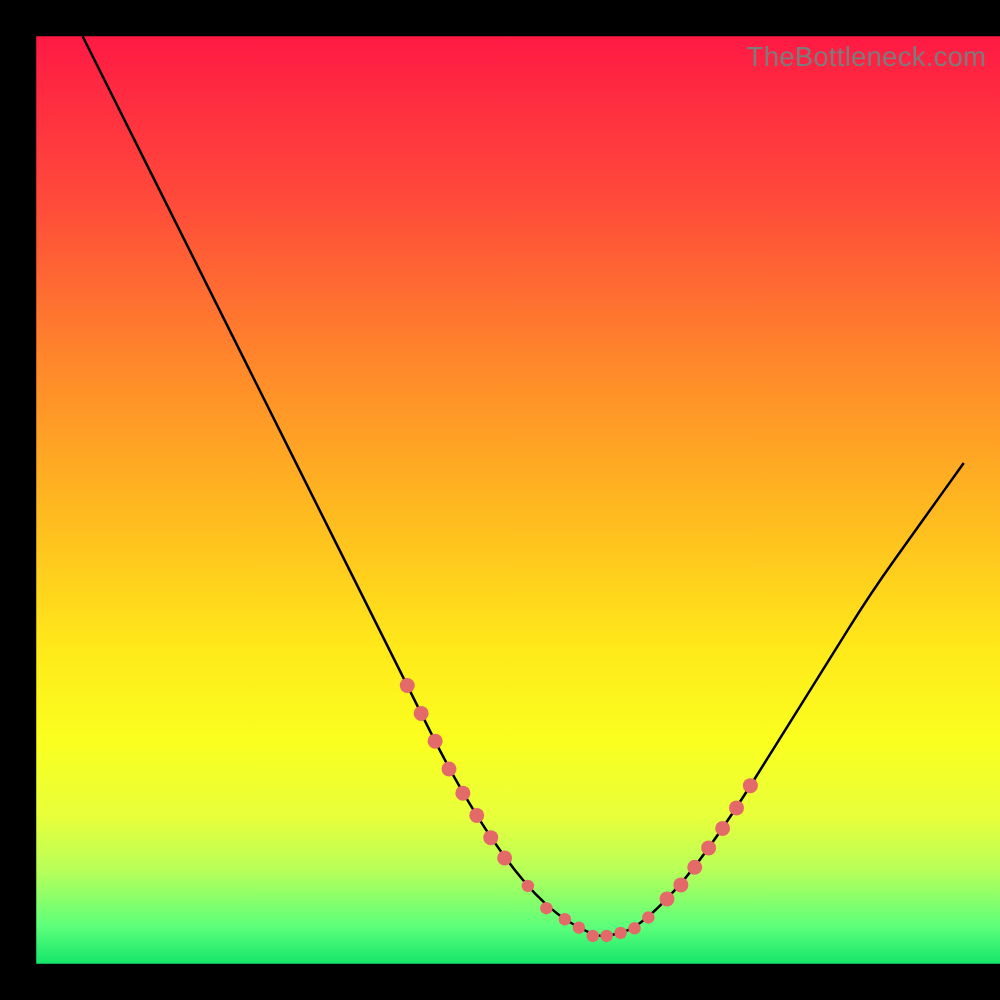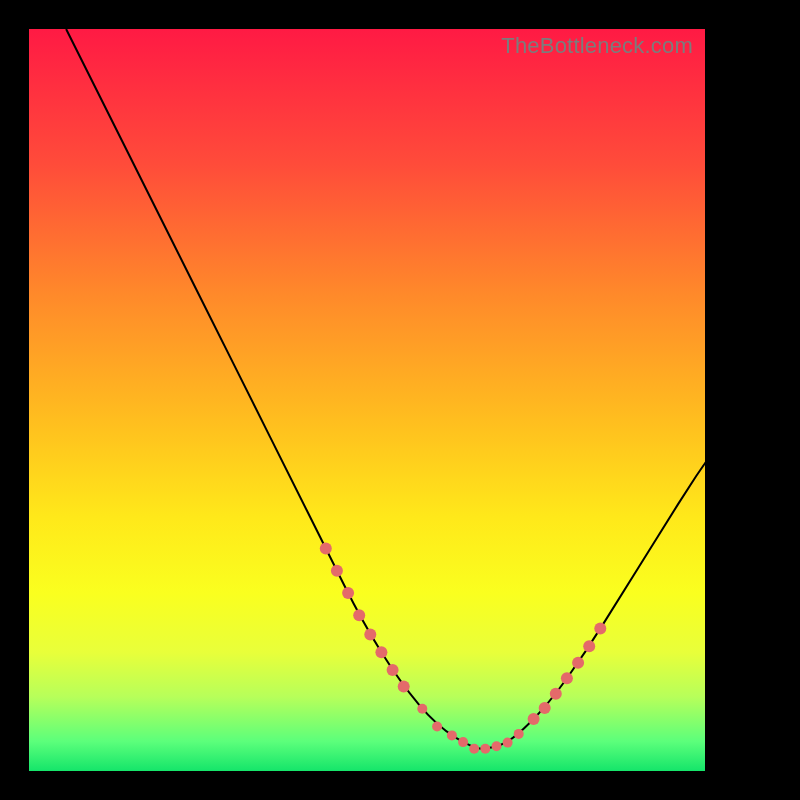--- a/index.html
+++ b/index.html
@@ -8,21 +8,21 @@
     width: 800px;
     height: 800px;
     background: #000;
     overflow: hidden;
     font-family: Arial, Helvetica, sans-serif;
   }
   .frame {
     position: absolute;
     left: 29px;
     top: 29px;
-    width: 676px;
+    width: 772px;
     height: 742px;
     background: linear-gradient(to bottom,
       #ff1a44 0%,
       #ff4b3a 18%,
       #ff8a2a 36%,
       #ffc21e 54%,
       #ffe91a 66%,
       #faff1f 76%,
       #e8ff3a 84%,
       #b7ff5a 90%,

